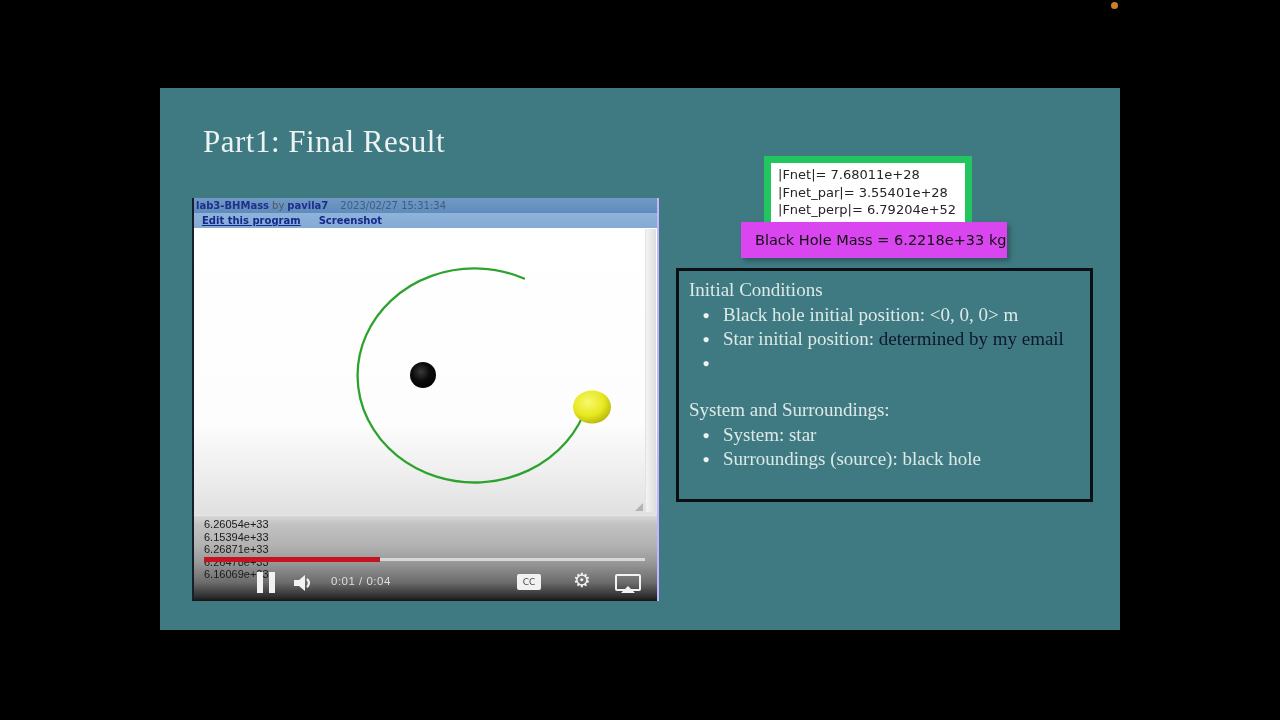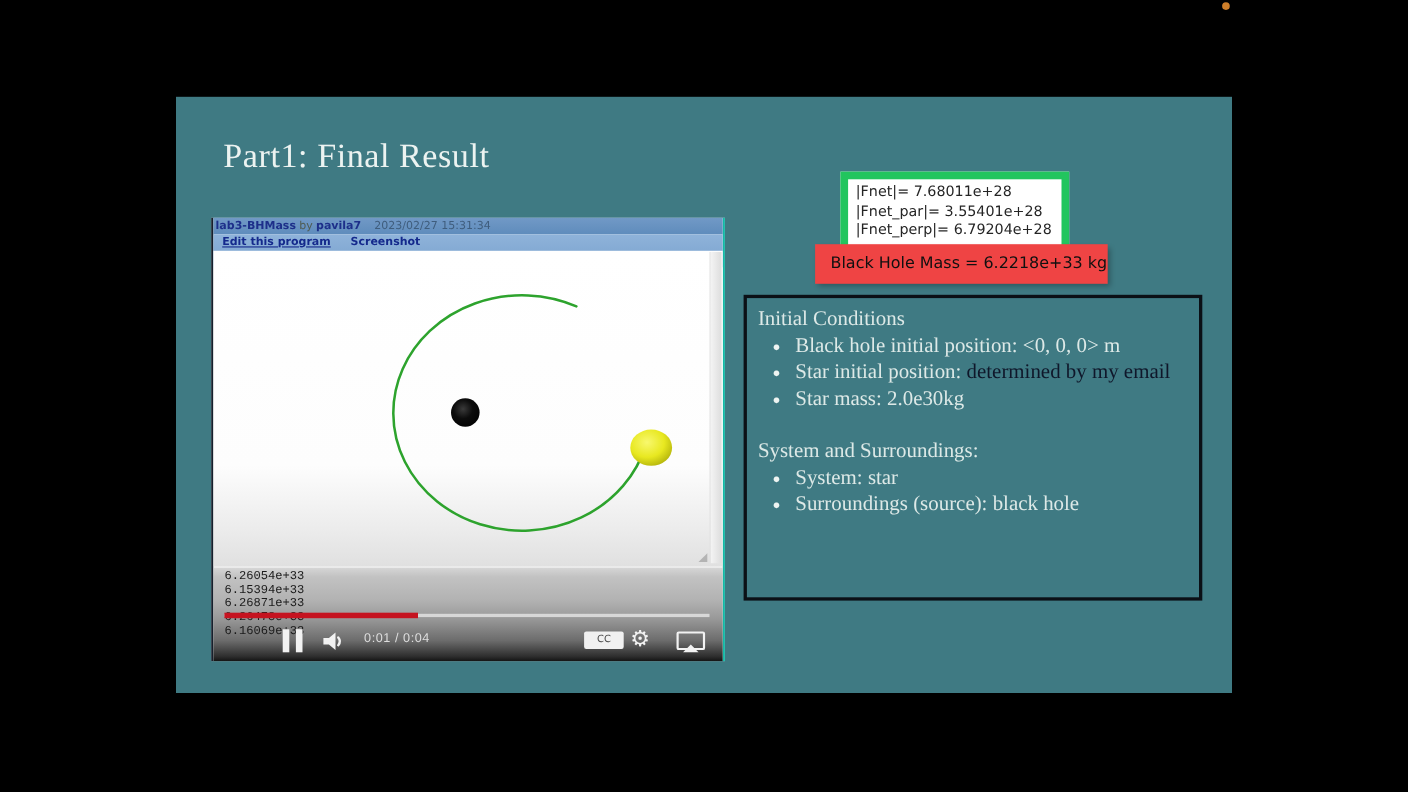--- a/index.html
+++ b/index.html
@@ -7,21 +7,21 @@
   .stage { position:relative; width:1280px; height:720px; background:#000; overflow:hidden;
            font-family:"Liberation Sans", sans-serif; }
 
   
   .slide { position:absolute; left:160px; top:88px; width:960px; height:542px; background:#3f7a83; }
   .slide-title { position:absolute; left:43px; top:36px; font-family:"Liberation Serif", serif;
                  font-size:31px; color:#ecf3f1; letter-spacing:0.5px; }
 
   
   .player { position:absolute; left:32px; top:110px; width:467px; height:403px;
-            border-left:2px solid #16202c; border-right:2px solid #14b8a6; background:#fff; }
+            border-left:2px solid #16202c; border-right:2px solid #c4b5fd; background:#fff; }
   .trk-header { position:absolute; left:0; top:0; width:100%; height:30px; font-family:"DejaVu Sans", sans-serif; }
   .trk-row1 { height:15px; background:linear-gradient(180deg,#7199c6,#5f8cbc); white-space:nowrap;
               font-size:10px; line-height:15px; padding-left:2px; overflow:hidden; }
   .trk-row2 { height:30px; background:linear-gradient(180deg,#8fb3da,#79a2cd); white-space:nowrap;
               font-size:10px; line-height:15px; padding-left:8px; }
   .trk-title { color:#1d2f8a; font-weight:bold; }
   .trk-by { color:#4f5b52; margin:0 3px; }
   .trk-author { color:#1d2f8a; font-weight:bold; }
   .trk-time { color:#3f5d7d; margin-left:12px; }
   .trk-link { color:#14298c; font-weight:bold; margin-right:18px; cursor:pointer; }
@@ -31,59 +31,59 @@
             background:linear-gradient(180deg,#ffffff 0%,#fdfdfd 68%,#ececec 88%,#e0e0e0 100%); }
   .canvas svg { position:absolute; left:0; top:0; }
   .vscroll { position:absolute; right:1px; top:1px; width:11px; height:283px;
              background:linear-gradient(90deg,#f4f4f4,#dddddd); border-left:1px solid #e2e2e2; }
   .resize-handle { position:absolute; right:14px; bottom:4px; width:0; height:0;
                    border-left:8px solid transparent; border-bottom:8px solid #a8a8a8; opacity:.8; }
 
   .vbottom { position:absolute; left:0; top:317px; width:100%; height:86px; overflow:hidden;
              border-top:1px solid #e6e6e6;
              background:linear-gradient(180deg,#d6d6d6 0%,#c2c2c2 10%,#b2b2b2 35%,#989898 55%,#6c6c6c 78%,#2e2e2e 95%,#141414 100%); }
-  .readout { position:absolute; left:10px; top:2px; font-family:Liberation Mono, monospace;
+  .readout { position:absolute; left:10px; top:2px; font-family:Liberation Sans, sans-serif;
              font-size:11px; line-height:12.6px; color:#1a1a1a; }
   .progress-track { position:absolute; left:10px; right:12px; top:42px; height:3px;
                     background:rgba(235,235,235,0.75); }
   .progress-fill { position:absolute; left:0; top:-1px; height:5px; background:#c51320; }
 
   .controls { position:absolute; left:0; top:50px; width:100%; height:36px;margin-left:39px; }
   .pause-btn { position:absolute; left:24px; top:6px; width:18px; height:21px; cursor:pointer; }
   .pause-btn span { position:absolute; top:0; width:6px; height:21px; background:#f2f2f2; }
   .pause-btn span:first-child { left:0; } .pause-btn span:last-child { right:0; }
   .vol-btn { position:absolute; left:58px; top:5px; cursor:pointer; }
   .time-display { position:absolute; left:98px; top:9px; font-size:11.5px; color:#dedede; letter-spacing:0.5px; }
-  .cc-btn { position:absolute; left:298px; top:8px; width:36px; height:16px; background:#f1f1f1;
+  .cc-btn { position:absolute; left:284px; top:8px; width:24px; height:16px; background:#f1f1f1;
             border-radius:2px; color:#4a4a4a; font-size:9px; font-weight:normal; text-align:center;
             line-height:16px; cursor:pointer; font-family:"DejaVu Sans", sans-serif; }
   .gear-btn { position:absolute; left:340px; top:2px; font-family:"DejaVu Sans", sans-serif;
               font-size:20px; color:#f2f2f2; cursor:pointer; }
   .cast-btn { position:absolute; left:382px; top:8px; width:26px; height:17px;
               border:2px solid #f2f2f2; border-radius:2px; cursor:pointer; }
   .cast-btn i { position:absolute; left:50%; bottom:-4px; transform:translateX(-50%); width:0; height:0;
                 border-left:7px solid transparent; border-right:7px solid transparent;
                 border-bottom:7px solid #f2f2f2; }
   .fs-btn { position:absolute; left:426px; top:6px; width:19px; height:19px; cursor:pointer; }
   .fs-btn span { position:absolute; width:6px; height:6px; border:2px solid #e9e9e9; }
   .fs-btn .tl { left:0; top:0; border-right:none; border-bottom:none; }
   .fs-btn .tr { right:0; top:0; border-left:none; border-bottom:none; }
   .fs-btn .bl { left:0; bottom:0; border-right:none; border-top:none; }
   .fs-btn .br { right:0; bottom:0; border-left:none; border-top:none; }
 
   
   .fnet-box { position:absolute; left:604px; top:68px; background:#fff; border:7px solid #22c55e;
               padding:3px 9px 4px 7px; font-family:"DejaVu Sans", sans-serif; font-size:13px;
               line-height:17.5px; color:#252525; white-space:nowrap; }
-  .mass-box { position:absolute; left:581px; top:134px; width:266px; height:36px; background:#ef4444;
+  .mass-box { position:absolute; left:581px; top:134px; width:266px; height:36px; background:#d946ef;
               box-shadow:3px 3px 5px rgba(0,0,0,0.28); font-family:"DejaVu Sans", sans-serif;
               font-size:14.5px; color:#101010; line-height:36px; padding-left:14px; white-space:nowrap; }
 
   
-  .cond-box { position:absolute; left:516px; top:180px; width:417px; height:278px;
+  .cond-box { position:absolute; left:516px; top:180px; width:417px; height:234px;
               border:3px solid #0b1016; font-family:"Liberation Serif", serif;
               color:#dde9e7; font-size:19px; padding:6px 8px 0 10px; }
   .cond-heading { line-height:26px; }
   .cond-row { display:flex; }
   .cond-dot { flex:none; width:34px; text-align:center; font-size:12px; line-height:24px; color:#eef4f2; }
   .cond-text { width:352px; line-height:24px; }
   .cond-spacer { height:22px; }
   .hl { color:#0f172a; }
 
   .rec-dot { position:absolute; left:1111px; top:2px; width:7px; height:7px; border-radius:50%;
@@ -164,38 +164,37 @@
               <span class="bl"></span>
               <span class="br"></span>
           </div>
         </div>
       </div>
     </div>
 
     <div class="fnet-box">
       <div>|Fnet|= 7.68011e+28</div>
       <div>|Fnet_par|= 3.55401e+28</div>
-      <div>|Fnet_perp|= 6.79204e+28</div>
+      <div>|Fnet_perp|= 6.79204e+52</div>
     </div>
 
     <div class="mass-box">Black Hole Mass = 6.2218e+33 kg</div>
 
     <div class="cond-box">
       <div class="cond-heading">Initial Conditions</div>
       <div class="cond-row">
         <span class="cond-dot">●</span>
         <span class="cond-text">Black hole initial position: &lt;0, 0, 0&gt; m</span>
       </div>
       <div class="cond-row">
         <span class="cond-dot">●</span>
         <span class="cond-text"><span>Star initial position: </span><span class="hl">determined by my email</span></span>
       </div>
       <div class="cond-row">
         <span class="cond-dot">●</span>
-        <span class="cond-text">Star mass: 2.0e30kg</span>
       </div>
       <div class="cond-spacer"></div>
       <div class="cond-heading">System and Surroundings:</div>
       <div class="cond-row">
         <span class="cond-dot">●</span>
         <span class="cond-text">System: star</span>
       </div>
       <div class="cond-row">
         <span class="cond-dot">●</span>
         <span class="cond-text">Surroundings (source): black hole</span>

